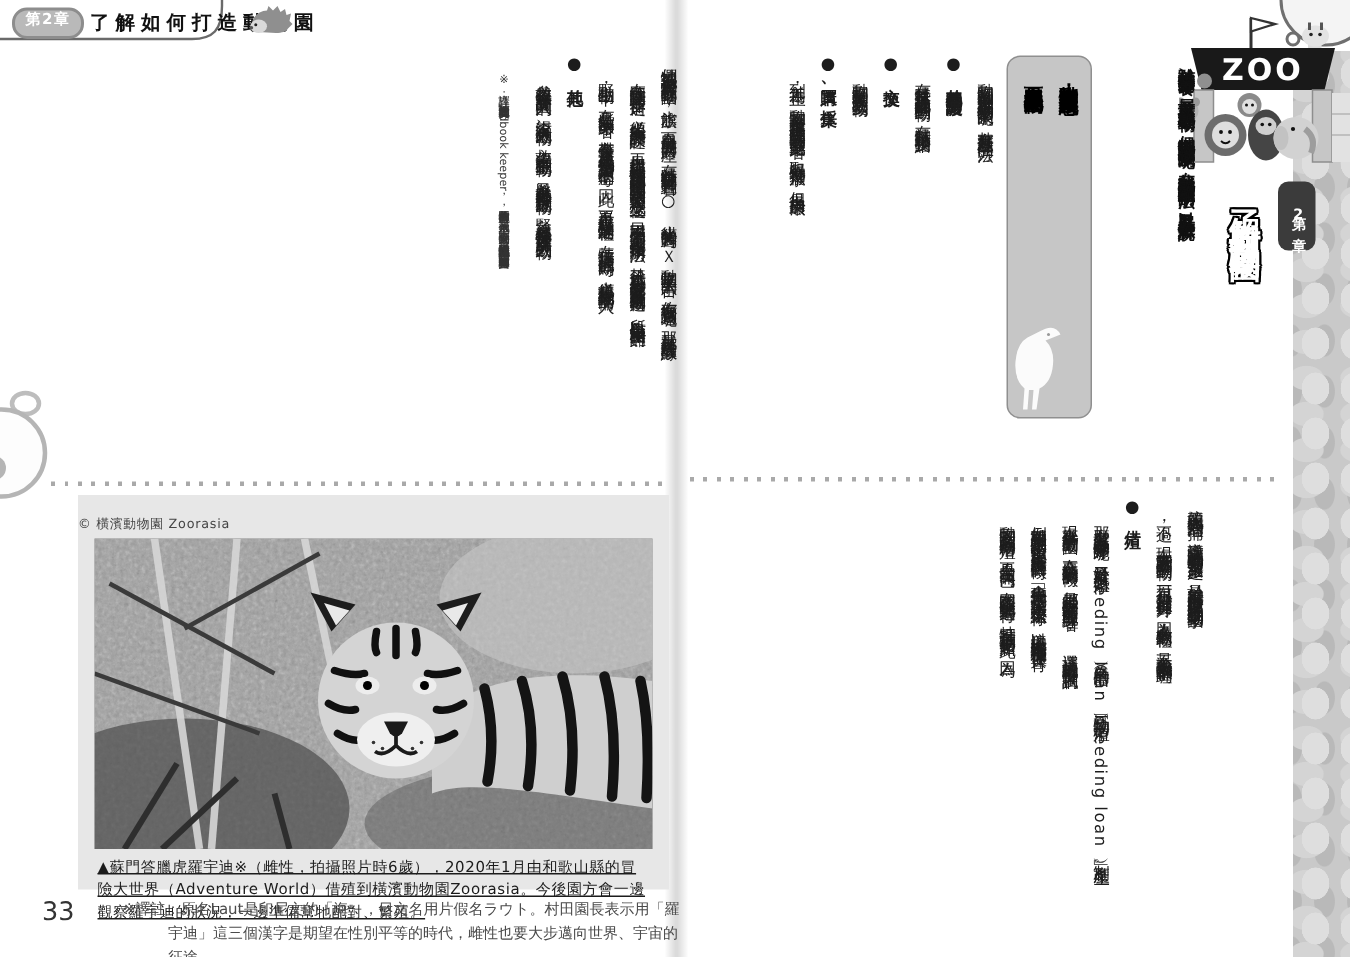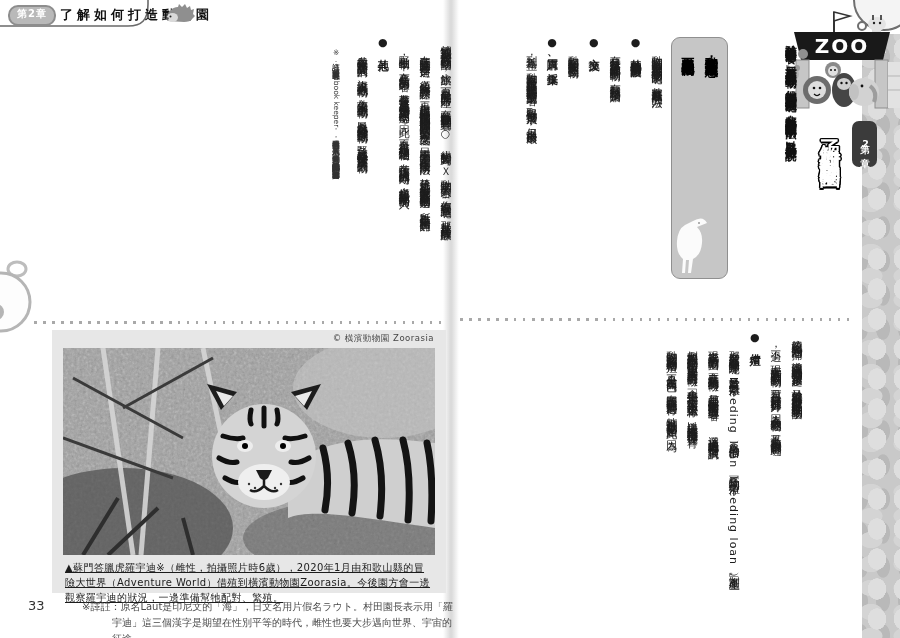--- a/index.html
+++ b/index.html
@@ -39,28 +39,28 @@
   
   .dots{
     height:3px;
     background-image:repeating-linear-gradient(90deg,#a9a9a9 0 2.5px,transparent 2.5px 9px);
   }
   
   .photo-card{
     left:52px;top:330px;width:394px;height:263px;background:#e7e7e7;
   }
   .photo-credit{
-    text-align:right;font-size:8.5px;color:#454545;padding:3px 12px 3px 0;letter-spacing:0.5px;
+    font-size:8.5px;color:#454545;padding:14px 12px 3px 0;letter-spacing:0.5px;
   }
   .photo-frame{margin:0 11px;width:372px;height:207px;background:#8d8d8d;overflow:hidden;}
   .photo-caption{
     font-size:10px;line-height:1.5;color:#1c1c1c;padding:5px 12px 0 13px;letter-spacing:0.4px;text-decoration:underline;
   }
   .page-number{
-    left:28px;top:598px;font-size:13px;color:#333;
+    left:28px;top:598px;font-size:17px;color:#333;
   }
   .footnote{
     left:82px;top:599px;width:345px;font-size:10px;line-height:1.6;color:#4a4a4a;
     padding-left:30px;text-indent:-30px;letter-spacing:0;
   }
   
   .gutter{
     left:443px;top:0;width:16px;height:638px;
     background:linear-gradient(90deg,rgba(0,0,0,0) 0%,rgba(0,0,0,0.14) 45%,rgba(0,0,0,0.14) 55%,rgba(0,0,0,0) 100%);
   }

